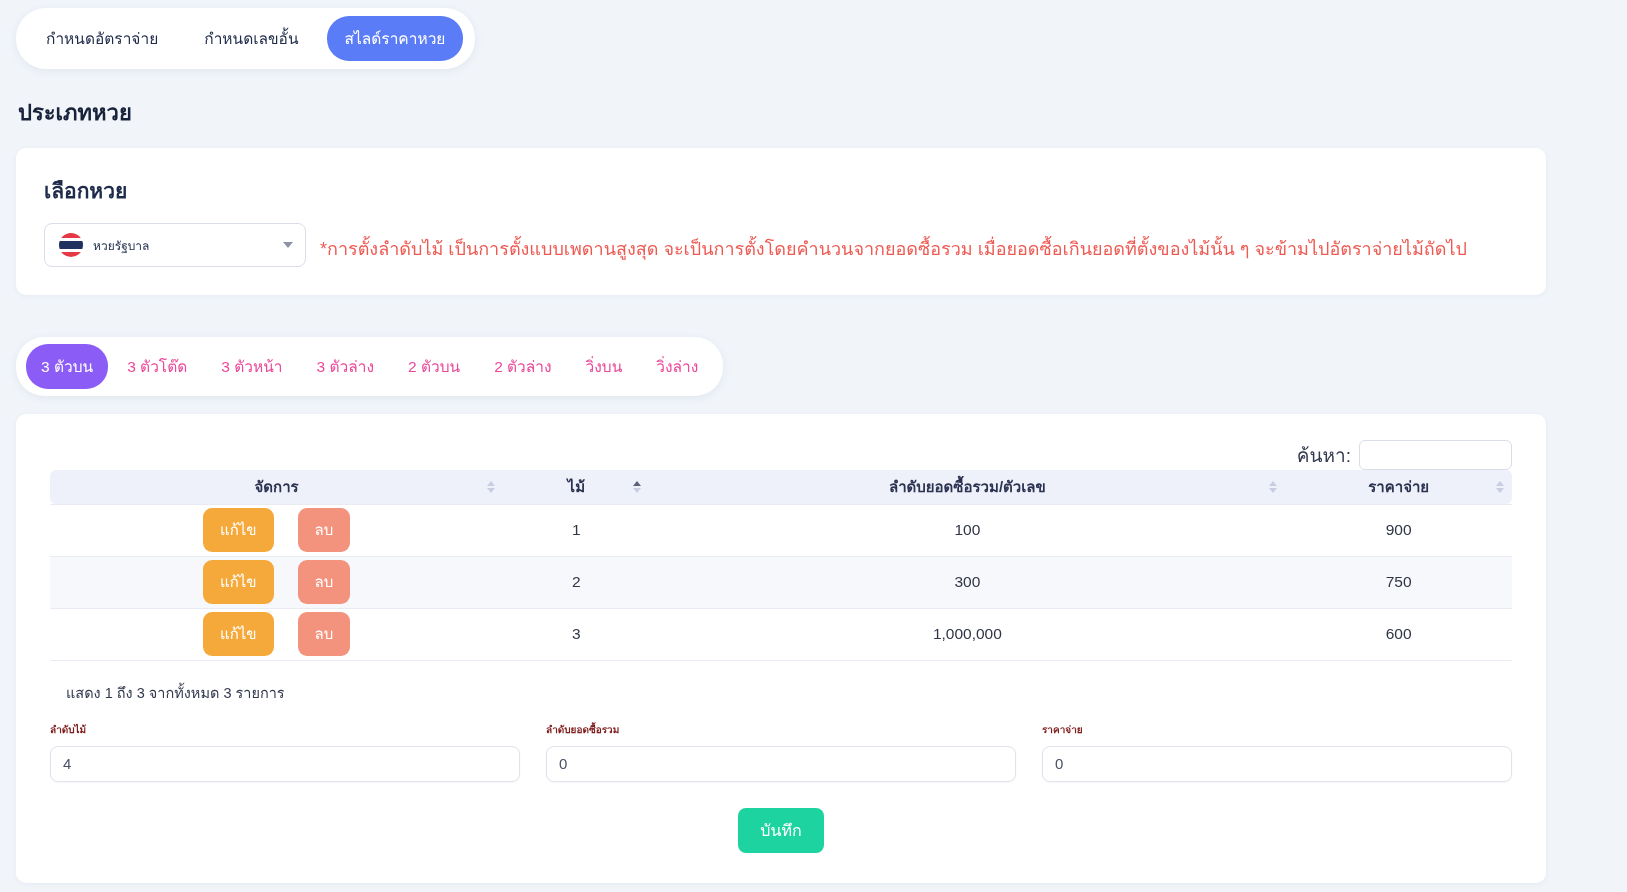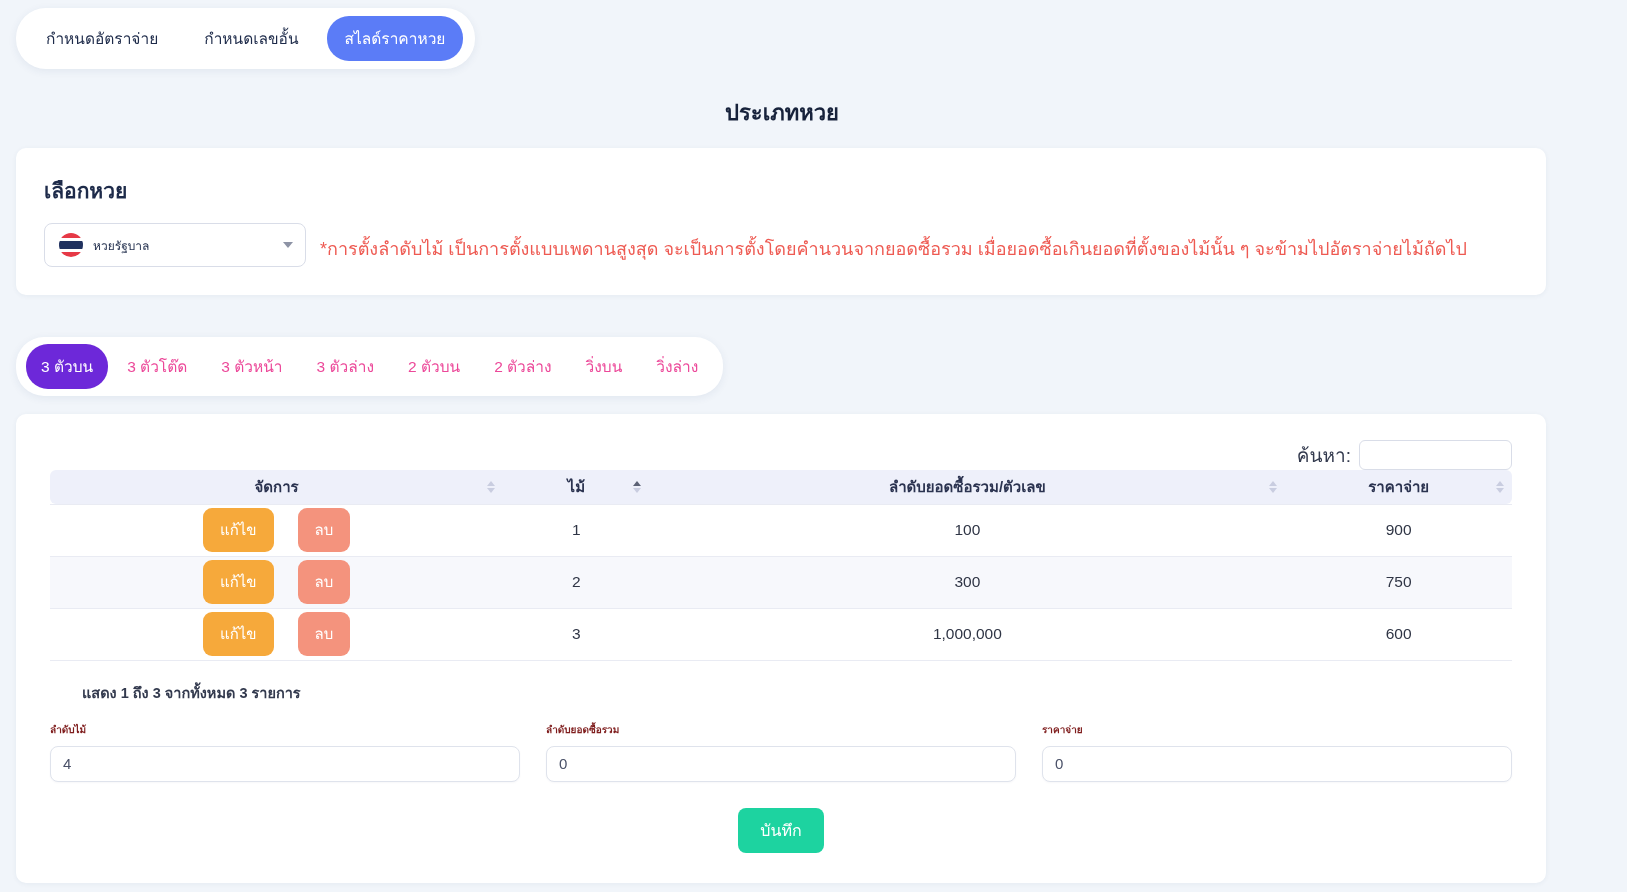--- a/index.html
+++ b/index.html
@@ -19,21 +19,21 @@
     padding:8px 12px; margin-top:8px;
     box-shadow:0 2px 8px rgba(40,60,110,0.08);
   }
   .top-tab {
     font-size:15.5px; color:#1e2b4a; padding:10px 18px;
     border-radius:22px; cursor:pointer; white-space:nowrap;
   }
   .top-tab.active { background:#5b7cf7; color:#ffffff; }
 
   
-  .page-title { font-size:22px; font-weight:bold; color:#17223b; margin:26px 0 18px 2px;text-align:center; }
+  .page-title { font-size:22px; font-weight:bold; color:#17223b; margin:26px 0 18px 2px; }
   .card {
     background:#ffffff; border-radius:10px;
     box-shadow:0 1px 5px rgba(40,60,110,0.06);
   }
   .card.lottery { padding:26px 28px 28px 28px; margin-bottom:42px; }
   .card-title { font-size:21px; font-weight:bold; color:#1e2b4a; }
 
   .select-row { display:flex; align-items:flex-end; margin-top:16px; }
   .select-box {
     width:262px; height:44px; background:#fff;
@@ -56,21 +56,21 @@
   .type-tabs {
     display:inline-flex; align-items:center; gap:4px;
     background:#ffffff; border-radius:28px;
     padding:7px 10px; margin-bottom:18px;
     box-shadow:0 2px 8px rgba(40,60,110,0.08);
   }
   .type-tab {
     font-size:15.5px; color:#ec4899; padding:10px 15px;
     border-radius:22px; cursor:pointer; white-space:nowrap;
   }
-  .type-tab.active { background:#6d28d9; color:#ffffff; }
+  .type-tab.active { background:#8b5cf6; color:#ffffff; }
 
   
   .card.table-card { padding:26px 34px 30px 34px; }
   .search-row { display:flex; justify-content:flex-end; align-items:center; }
   .search-label { font-size:19px; color:#333a4e; margin-right:8px; }
   .search-input {
     width:153px; height:30px; border:1px solid #d9dde8; border-radius:6px;
     font-size:14px; padding:0 8px; color:#333a4e; outline:none;
     font-family:inherit;
   }
@@ -100,21 +100,21 @@
   table.data tbody tr:first-child td { border-top:1px solid #e9ebf3; }
   table.data tbody tr:nth-child(even) td { background:#f7f8fc; }
   .cell-actions { display:flex; justify-content:center; align-items:center; gap:24px; }
   .btn-edit, .btn-del {
     border:none; color:#ffffff; font-size:15px; font-family:inherit;
     padding:10px 17px; border-radius:9px; cursor:pointer;
   }
   .btn-edit { background:#f6a93b; }
   .btn-del  { background:#f4937d; }
 
-  .summary { font-size:14.5px; color:#333a4e; margin:20px 0 0 32px;font-weight:bold; }
+  .summary { font-size:14.5px; color:#333a4e; margin:20px 0 0 16px; }
 
   
   .form-row { display:flex; gap:26px; margin-top:18px; }
   .form-field { flex:1; }
   .form-label { font-size:10px; font-weight:bold; color:#7f1d1d; margin-bottom:9px; display:block; }
   .form-input {
     width:100%; height:36px; border:1px solid #dfe3ec; border-radius:8px;
     font-size:15px; color:#4a5168; padding:0 12px; outline:none;
     font-family:inherit; box-shadow:0 1px 2px rgba(40,60,110,0.04);
   }

